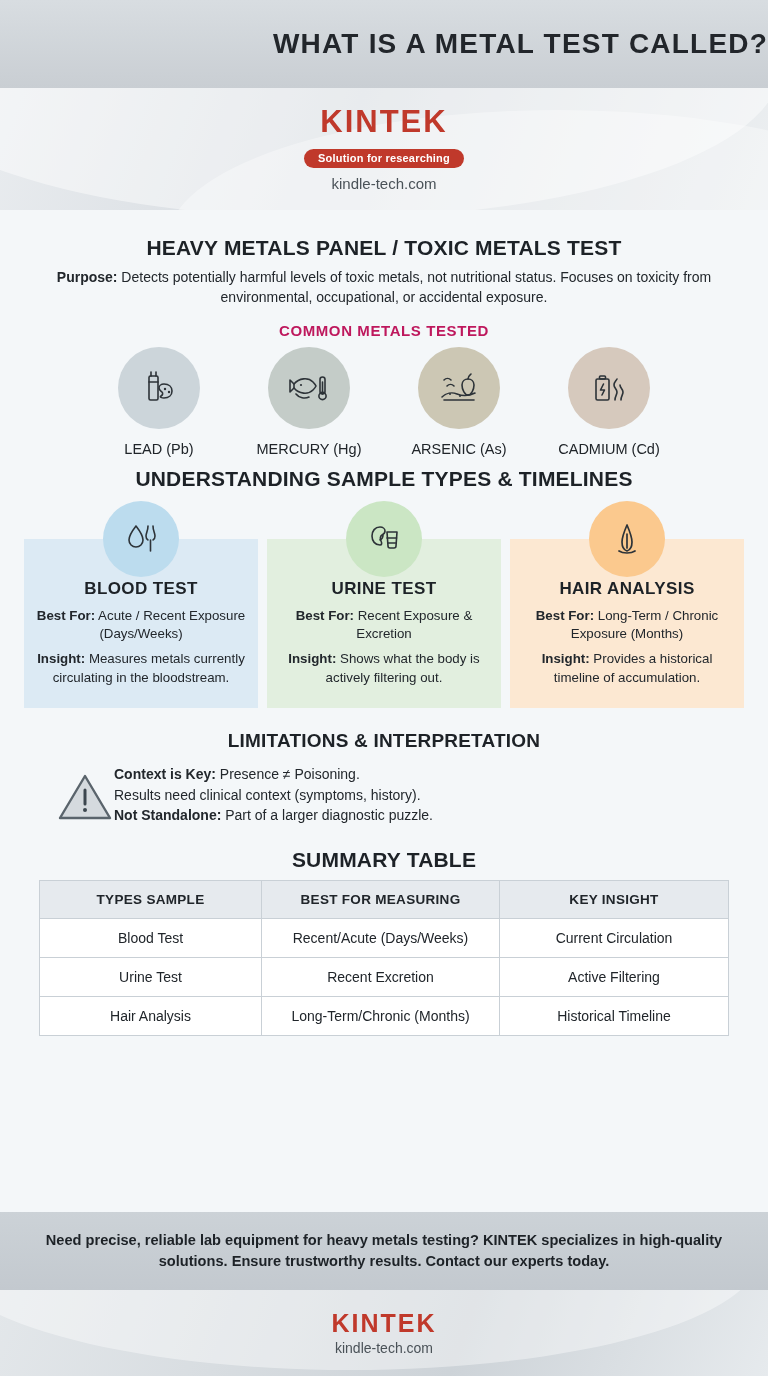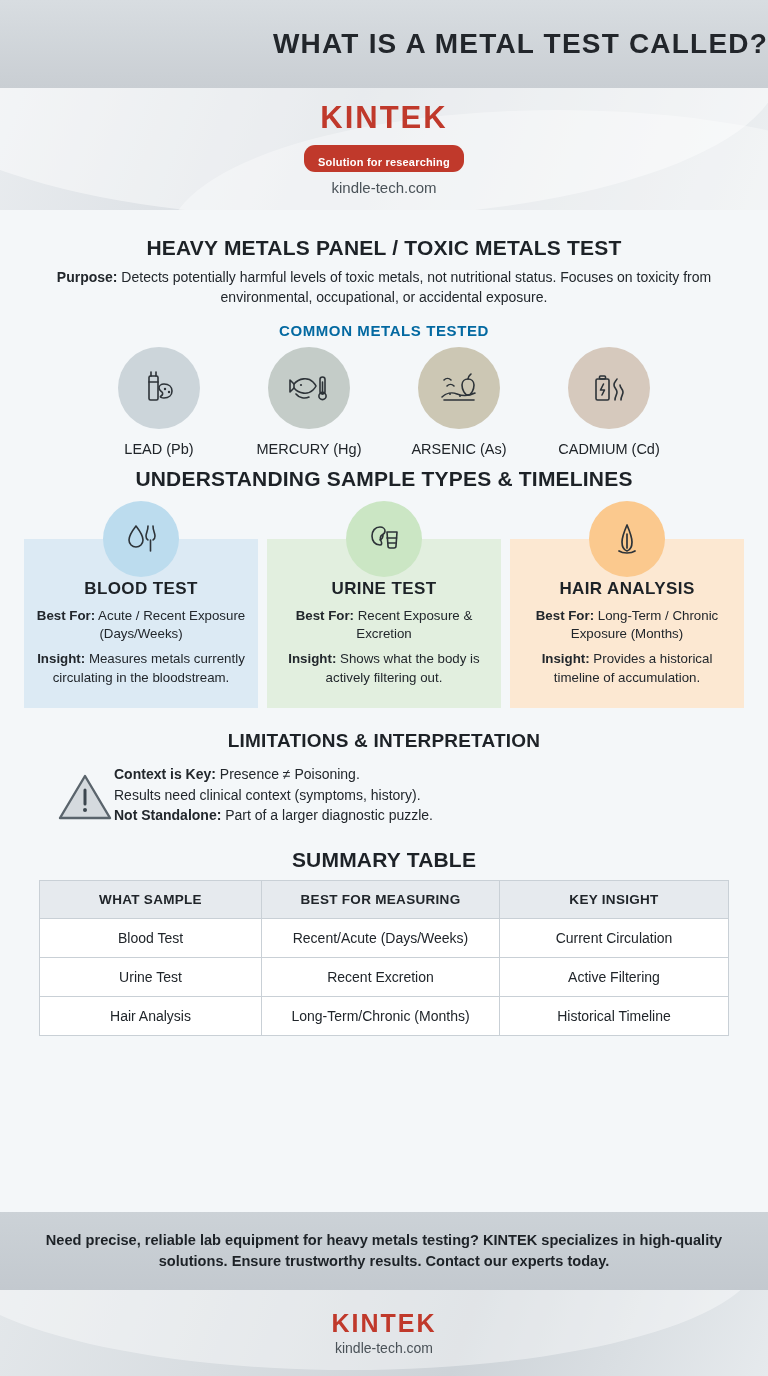--- a/index.html
+++ b/index.html
@@ -63,21 +63,21 @@
     color: #c0392b;
     letter-spacing: 2px;
     line-height: 1.05;
   }
   .brand-tag {
     margin: 10px auto 0;
     background: #c0392b;
     color: #fff;
     font-size: 11px;
     font-weight: bold;
-    padding: 11px 14px 4px;
+    padding: 3px 14px 4px;
     border-radius: 11px;
     display: inline-block;
     letter-spacing: 0.2px;
   }
   .brand-url {
     margin-top: 7px;
     font-size: 15px;
     color: #4a5258;
   }
 
@@ -106,21 +106,21 @@
     padding: 0 18px;
   }
   .purpose b { font-weight: bold; }
 
   .sub-head {
     text-align: center;
     font-size: 15px;
     font-weight: bold;
     letter-spacing: 0.6px;
     margin: 14px 0 8px;
-    color: #0369a1;
+    color: #be185d;
   }
 
   
   .metals {
     display: flex;
     justify-content: center;
     gap: 16px;
     margin-top: 4px;
   }
   .metal { width: 134px; text-align: center; }
@@ -392,21 +392,21 @@
       <div><span>Results need clinical context (symptoms, history).</span></div>
       <div><b>Not Standalone:</b><span> Part of a larger diagnostic puzzle.</span></div>
     </div>
   </div>
 
   <div class="sec-title" style="margin-top:20px">SUMMARY TABLE</div>
 
   <table>
     <thead>
       <tr>
-        <th style="width:222px">WHAT SAMPLE</th>
+        <th style="width:222px">TYPES SAMPLE</th>
         <th style="width:238px">BEST FOR MEASURING</th>
         <th>KEY INSIGHT</th>
       </tr>
     </thead>
     <tbody>
       <tr>
         <td>Blood Test</td>
         <td>Recent/Acute (Days/Weeks)</td>
         <td>Current Circulation</td>
       </tr>

